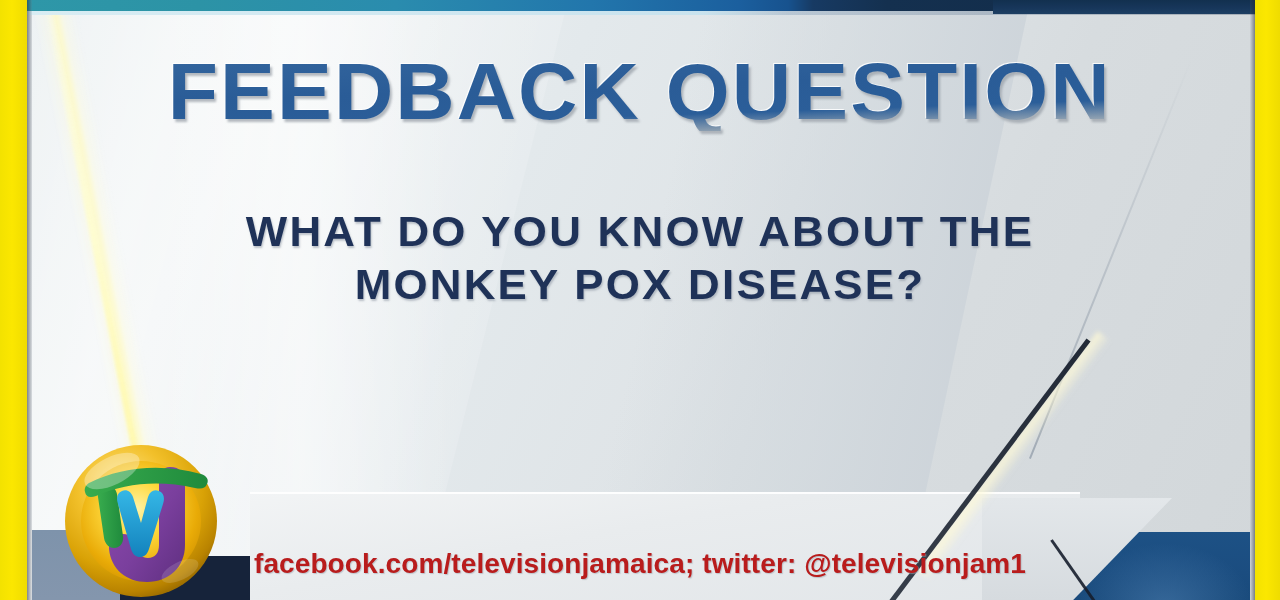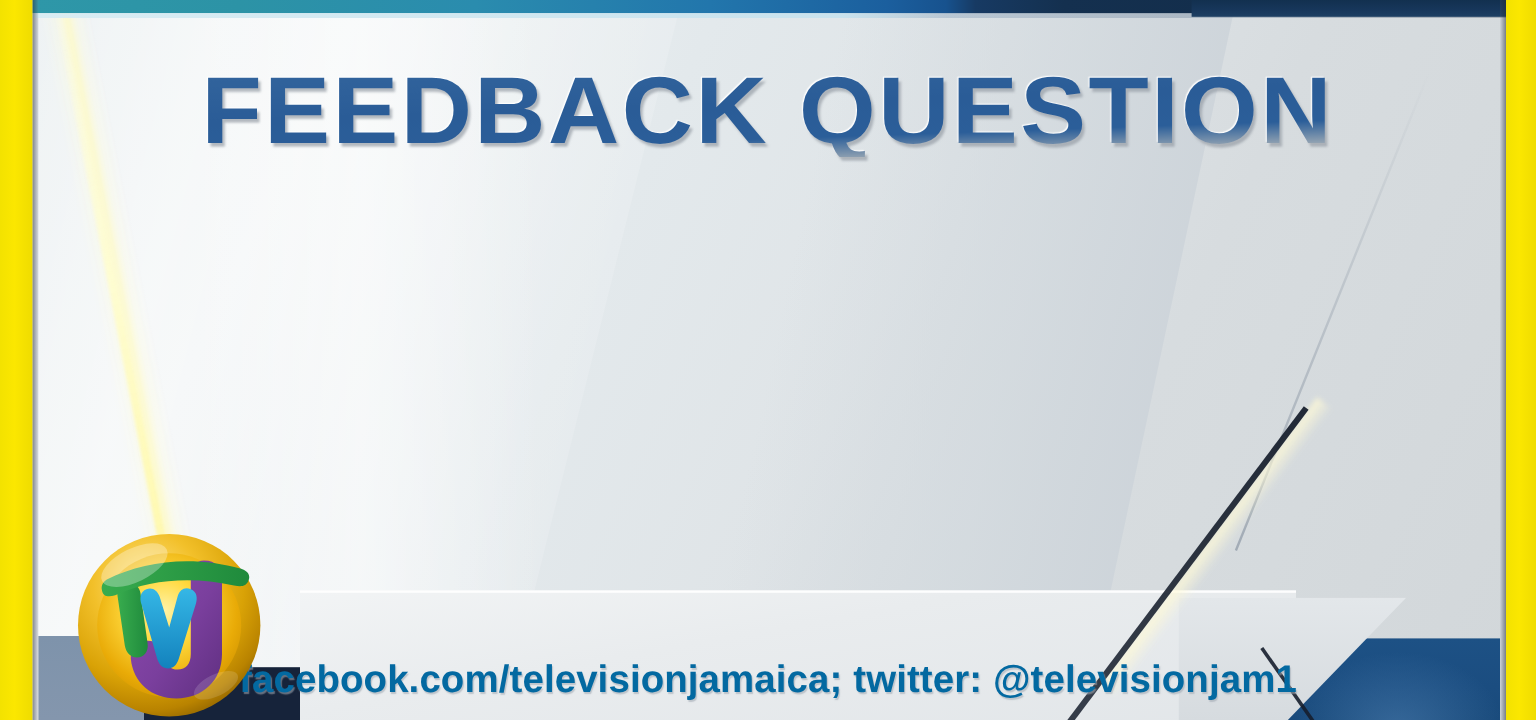--- a/index.html
+++ b/index.html
@@ -272,24 +272,24 @@
     transform:scaleX(1.02);
   }
 
   
   .social {
     position:absolute;
     left:0; right:0; top:548px;
     text-align:center;
     z-index:32;
     font-family:"Liberation Sans", sans-serif;
-    font-size:32px;
+    font-size:28px;
     font-weight:bold;
     letter-spacing:.1px;
-    color:#0369a1;
+    color:#b91c1c;
     text-shadow:1px 1px 1px rgba(160,168,178,.6);
   }
 
   
   .tvj-logo {
     position:absolute;
     left:62px; top:443px;
     width:158px; height:157px;
     z-index:50;
   }
@@ -322,20 +322,24 @@
   <div class="bl-block-dark"></div>
 
   <div class="top-strip"></div>
   <div class="top-strip-glow"></div>
   <div class="top-strip-dark-right"></div>
 
   <div class="headline-wrap">
     <span class="headline">FEEDBACK QUESTION</span>
   </div>
 
+  <div class="question-wrap">
+    <div class="question-line">WHAT DO YOU KNOW ABOUT THE</div>
+    <div class="question-line">MONKEY POX DISEASE?</div>
+  </div>
 
   <div class="social">facebook.com/televisionjamaica; twitter: @televisionjam1</div>
 
   <div class="tvj-logo">
     <svg viewBox="0 0 158 157" xmlns="http://www.w3.org/2000/svg" aria-hidden="true">
       <defs>
         <radialGradient id="ringGrad" cx="38%" cy="28%" r="78%">
           <stop offset="0%" stop-color="#ffe68a"></stop>
           <stop offset="38%" stop-color="#f2c02a"></stop>
           <stop offset="68%" stop-color="#d9a206"></stop>

